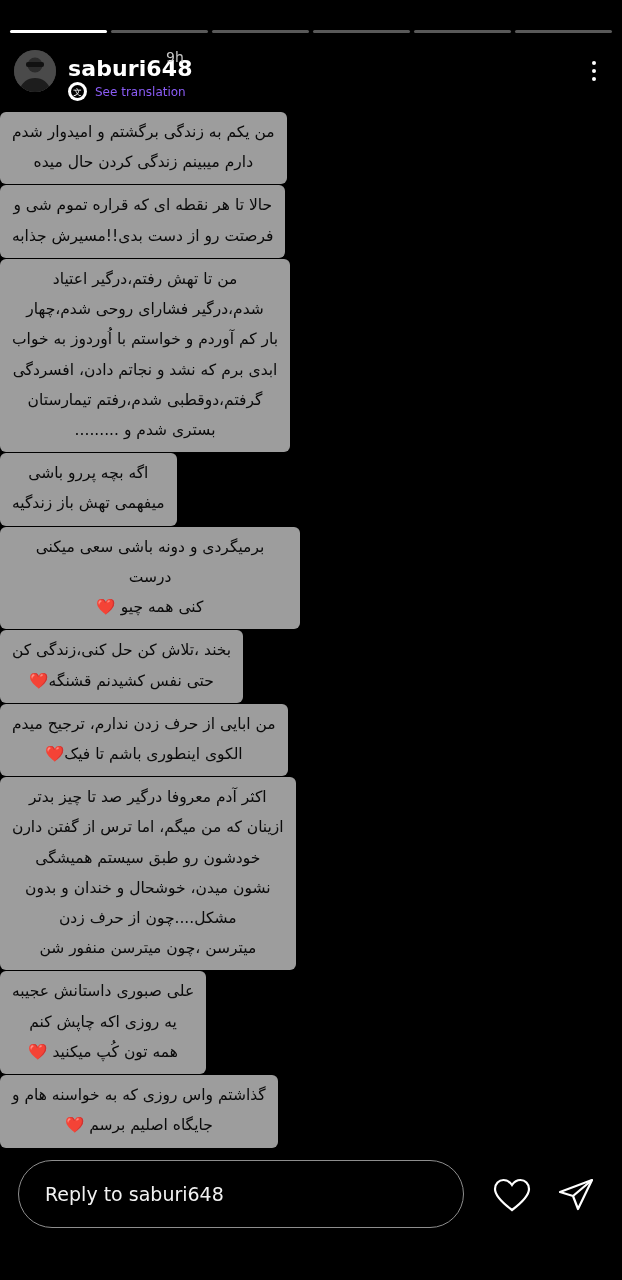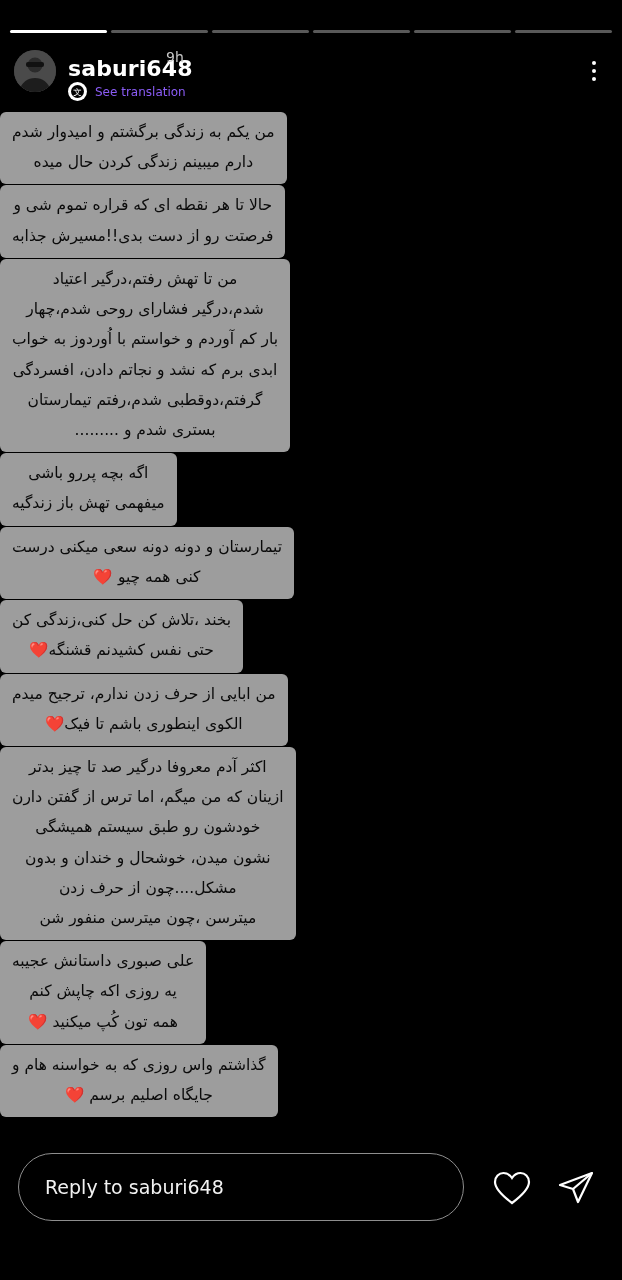--- a/index.html
+++ b/index.html
@@ -136,21 +136,21 @@
     max-width: 300px;
     white-space: pre-wrap;
     word-break: break-word;
     margin-bottom: 1px;
   }
 
   
   .footer {
     position: absolute;
     left: 0;
-    bottom: 7px;
+    bottom: 0;
     width: 540px;
     height: 138px;
   }
   .reply-box {
     position: absolute;
     left: 18px;
     top: 18px;
     width: 446px;
     height: 68px;
     border: 1.5px solid #8e8e8e;
@@ -224,21 +224,21 @@
   <div class="tblock">حالا تا هر نقطه ای که قراره تموم شی و
 فرصتت رو از دست بدی!!مسیرش جذابه</div>
   <div class="tblock">من تا تهش رفتم،درگیر اعتیاد
 شدم،درگیر فشارای روحی شدم،چهار
 بار کم آوردم و خواستم با اُوردوز به خواب
 ابدی برم که نشد و نجاتم دادن، افسردگی
 گرفتم،دوقطبی شدم،رفتم تیمارستان
 بستری شدم و .........</div>
   <div class="tblock">اگه بچه پررو باشی
 میفهمی تهش باز زندگیه</div>
-  <div class="tblock">تیمارستان و دونه دونه سعی میکنی درست
+  <div class="tblock">برمیگردی و دونه باشی سعی میکنی درست
 کنی همه چیو ❤️</div>
   <div class="tblock">بخند ،تلاش کن حل کنی،زندگی کن
 حتی نفس کشیدنم قشنگه❤️</div>
   <div class="tblock">من ابایی از حرف زدن ندارم، ترجیح میدم
 الکوی اینطوری باشم تا فیک❤️</div>
   <div class="tblock">اکثر آدم معروفا درگیر صد تا چیز بدتر
 ازینان که من میگم، اما ترس از گفتن دارن
 خودشون رو طبق سیستم همیشگی
 نشون میدن، خوشحال و خندان و بدون
 مشکل....چون از حرف زدن

